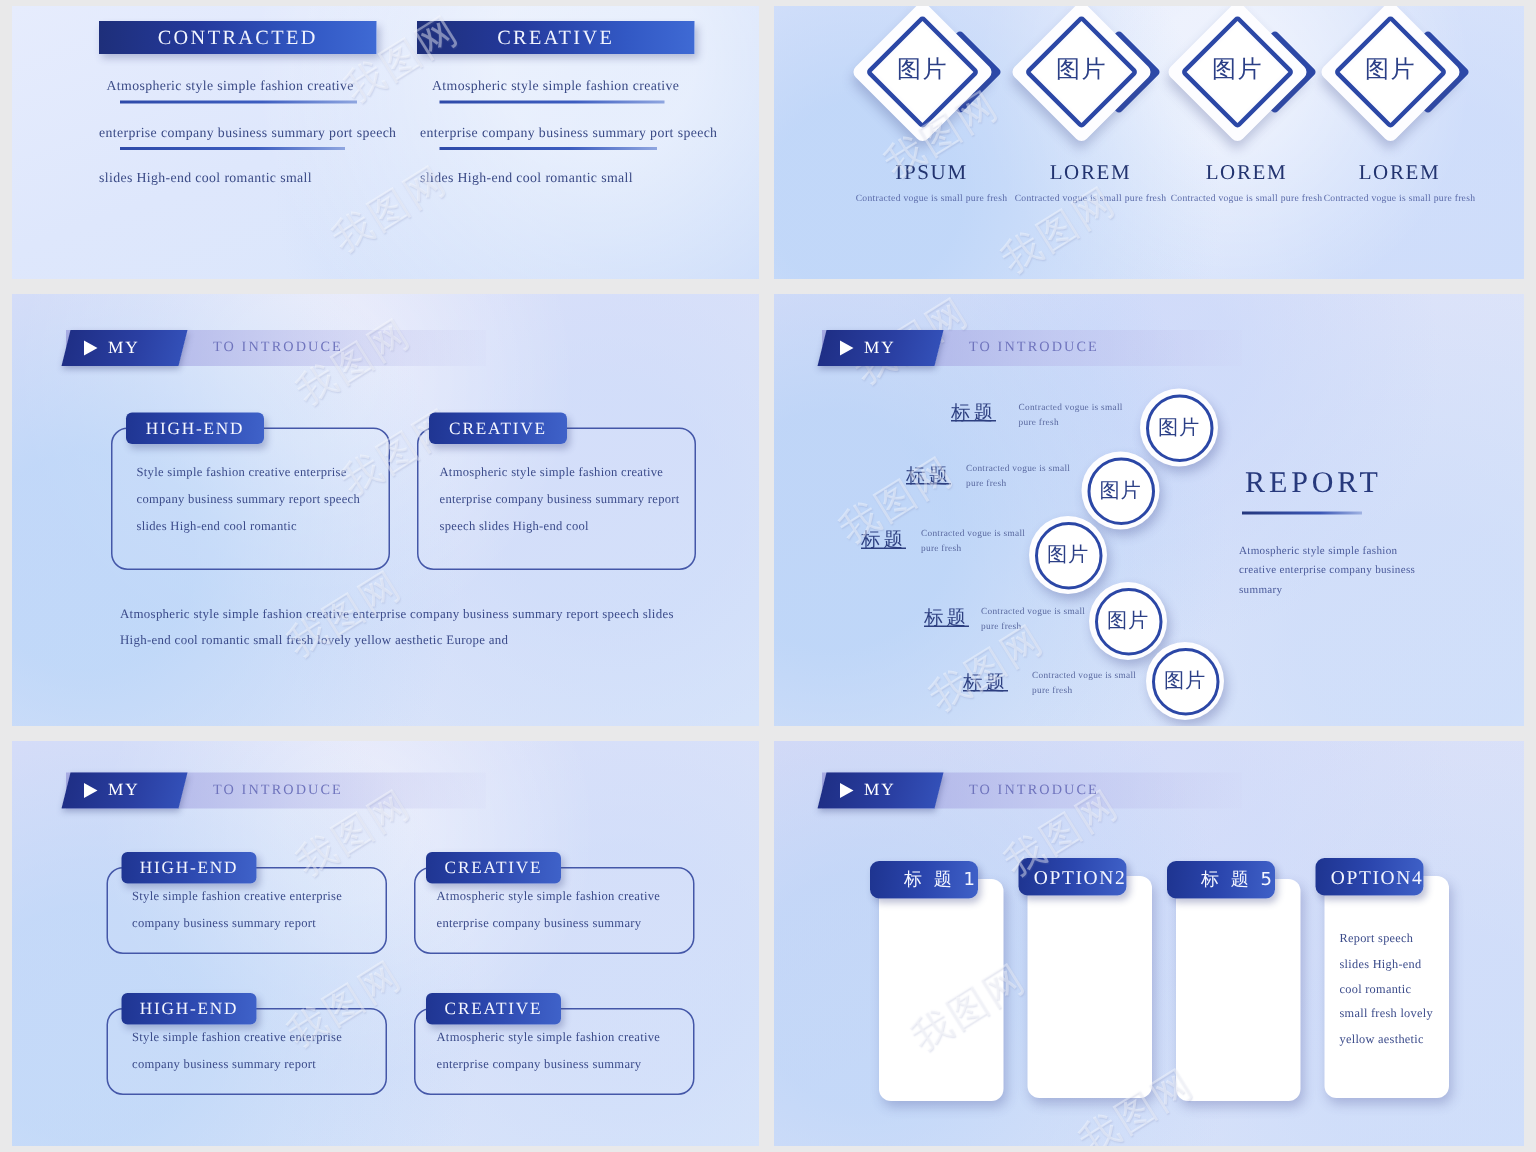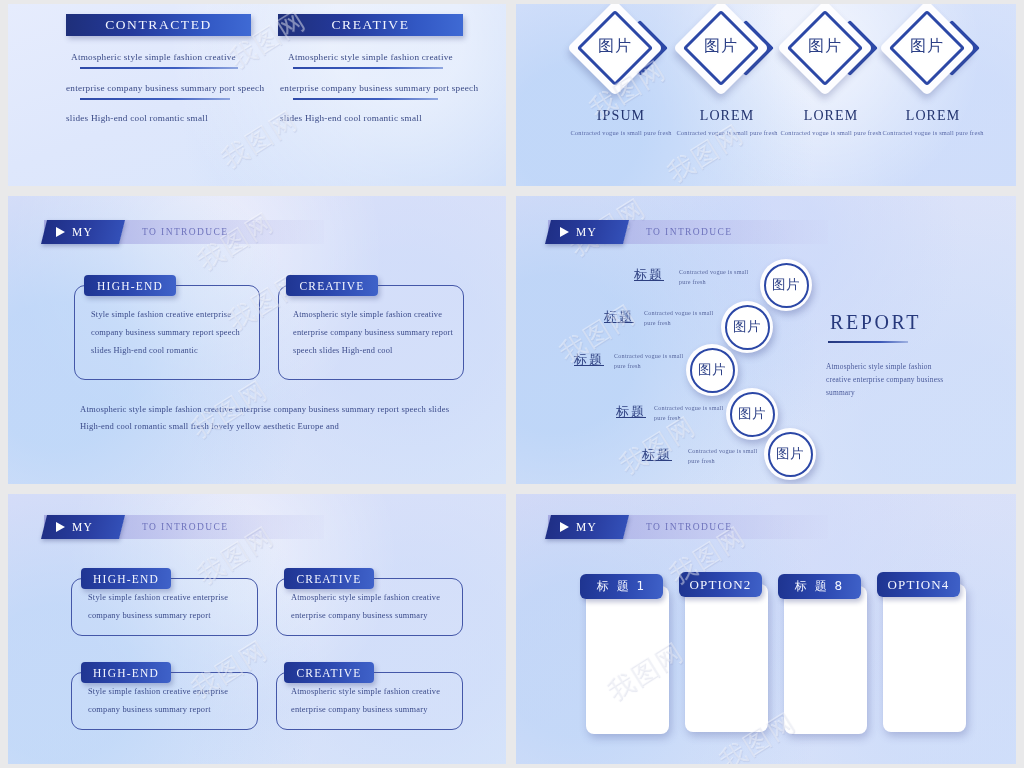--- a/index.html
+++ b/index.html
@@ -249,25 +249,25 @@
   }
   .ocard {
     position: absolute;
     width: 83px; height: 148px;
     background: #ffffff;
     border-radius: 8px;
     box-shadow: 2px 4px 8px rgba(60,70,140,.28);
   }
   .ocard-hd {
     position: absolute; left: -6px; top: -12px;
-    width: 83px; height: 25px;
+    width: 72px; height: 25px;
     background: linear-gradient(95deg, #1e3490 0%, #2b46ae 45%, #42. 0%);
     background: linear-gradient(95deg, #1e3490 0%, #2b46ae 50%, #3f61c8 100%);
     border-radius: 6px;
-    display: flex; align-items: center; justify-content: center;
+    display: flex; align-items: center; justify-content: flex-end;
     box-shadow: 2px 3px 5px rgba(55,65,130,.32);
   }
   .ocard-hd span { color: #f4f6ff; font-size: 13px; letter-spacing: 1.1px; }
   .ocard-hd span.cjk { font-family: "DejaVu Sans", sans-serif; font-size: 12px; letter-spacing: 2px; }
   .ocard-bd {
     position: absolute; left: 10px; top: 34px; right: 8px;
     color: #3b4b8a; font-size: 8.2px; line-height: 2.05; letter-spacing: .2px;
   }
   
   .wm {
@@ -510,28 +510,29 @@
     </div>
 
     <div class="ocard" style="left:169px;top:90px;">
       <div class="ocard-hd">
         <span>OPTION2</span>
       </div>
     </div>
 
     <div class="ocard" style="left:268px;top:92px;">
       <div class="ocard-hd">
-        <span class="cjk">标 题 8</span>
+        <span class="cjk">标 题 5</span>
       </div>
     </div>
 
     <div class="ocard" style="left:367px;top:90px;">
       <div class="ocard-hd">
         <span>OPTION4</span>
       </div>
+      <div class="ocard-bd">Report speech slides High-end cool romantic small fresh lovely yellow aesthetic</div>
     </div>
 
     <div class="wm" style="left:150px;top:44px;">我图网</div>
     <div class="wm" style="left:88px;top:160px;">我图网</div>
     <div class="wm" style="left:200px;top:230px;">我图网</div>
   </div>
 
 </div>
 
 </body></html>

